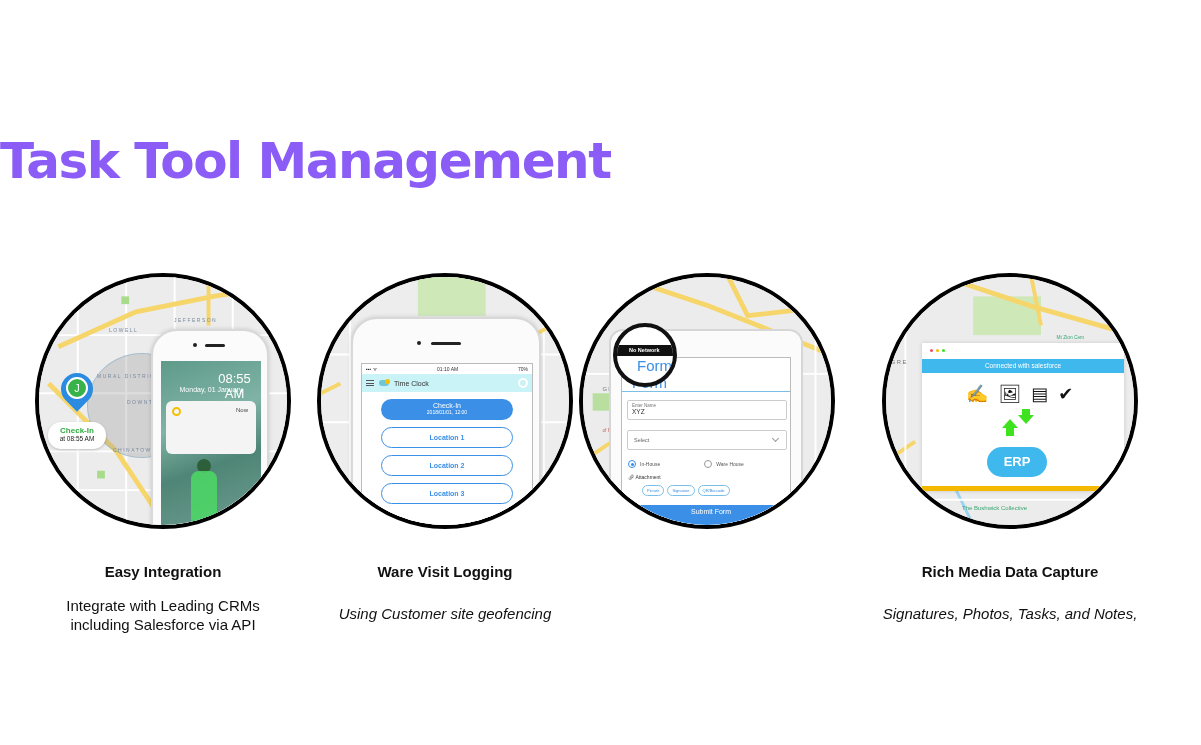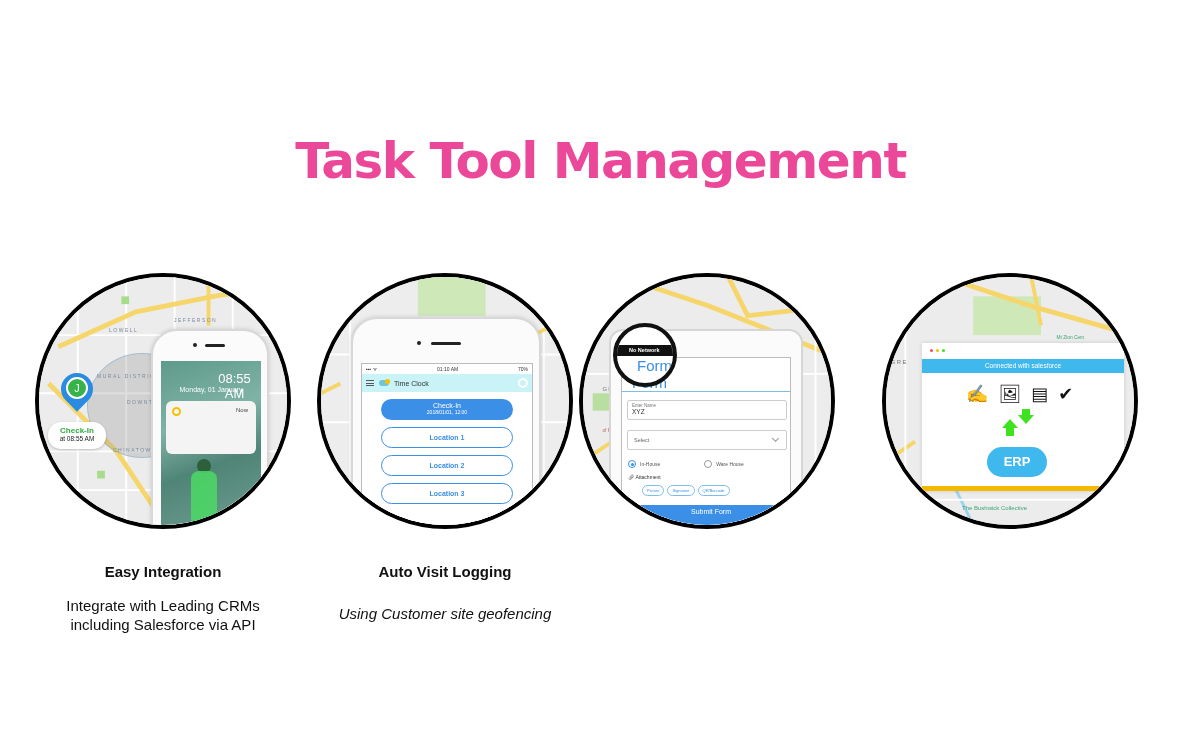--- a/index.html
+++ b/index.html
@@ -1,21 +1,21 @@
 <!DOCTYPE html>
 <html><head>
 <meta charset="utf-8">
 <style>
   * { box-sizing: border-box; margin: 0; padding: 0; }
   html, body { width: 1201px; height: 745px; background: #ffffff; overflow: hidden; }
   body { position: relative; font-family: "Liberation Sans", sans-serif; color: #111; }
 
   .title {
-    position: absolute; left: 0; top: 132px; width: 1201px; text-align: center;
-    font-family: "DejaVu Sans", sans-serif; font-weight: bold; font-size: 50px; letter-spacing: -1.5px; color: #ec4899;
+    position: absolute; left: 0; top: 132px; width: 1201px; 
+    font-family: "DejaVu Sans", sans-serif; font-weight: bold; font-size: 50px; letter-spacing: -1.5px; color: #8b5cf6;
   }
 
   .feature { position: absolute; top: 273px; width: 260px; }
   .circle {
     position: relative; width: 256px; height: 256px; border-radius: 50%;
     border: 4px solid #000; overflow: hidden; background: #ececec; margin: 0 auto;
   }
   .map { position: absolute; inset: 0; }
   .caption { position: absolute; top: 290px; left: -60px; width: 380px; text-align: center; }
   .cap-title { font-weight: bold; font-size: 15px; color: #111; }
@@ -197,21 +197,21 @@
           <div class="l1">Check-In</div>
           <div class="l2">2018/01/01, 12:00</div>
         </div>
         <div class="btn-outline">Location 1</div>
         <div class="btn-outline">Location 2</div>
         <div class="btn-outline">Location 3</div>
       </div>
     </div>
   </div>
   <div class="caption">
-    <div class="cap-title">Auto Visit Logging</div>
+    <div class="cap-title">Ware Visit Logging</div>
     <div class="cap-desc single">Using Customer site geofencing</div>
   </div>
 </div>
 
 <div class="feature" style="left:577px;">
   <div class="circle">
     <svg class="map" viewBox="0 0 256 256">
       <rect width="256" height="256" fill="#ececec"></rect>
       <path d="M40 0 L130 30 L256 80" stroke="#f6d66a" stroke-width="5" fill="none"></path>
       <path d="M150 0 L170 40 L256 30" stroke="#f6d66a" stroke-width="5" fill="none"></path>
@@ -297,13 +297,17 @@
         <span class="arrow-up"></span>
         <span class="arrow-up-stem"></span>
         <span class="arrow-dn-stem"></span>
         <span class="arrow-dn"></span>
       </div>
       <div class="cloud"><span>ERP</span></div>
       <div class="win-footer"></div>
     </div>
     <div class="bushwick">The Bushwick Collective</div>
   </div>
+  <div class="caption">
+    <div class="cap-title">Rich Media Data Capture</div>
+    <div class="cap-desc single">Signatures, Photos, Tasks, and Notes,</div>
+  </div>
 </div>
 
 </body></html>

